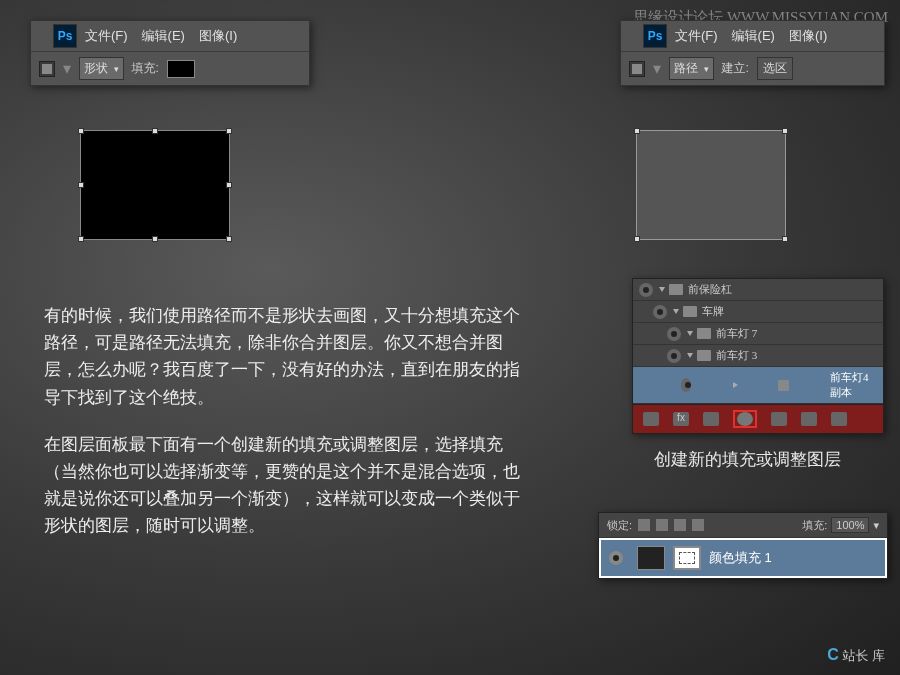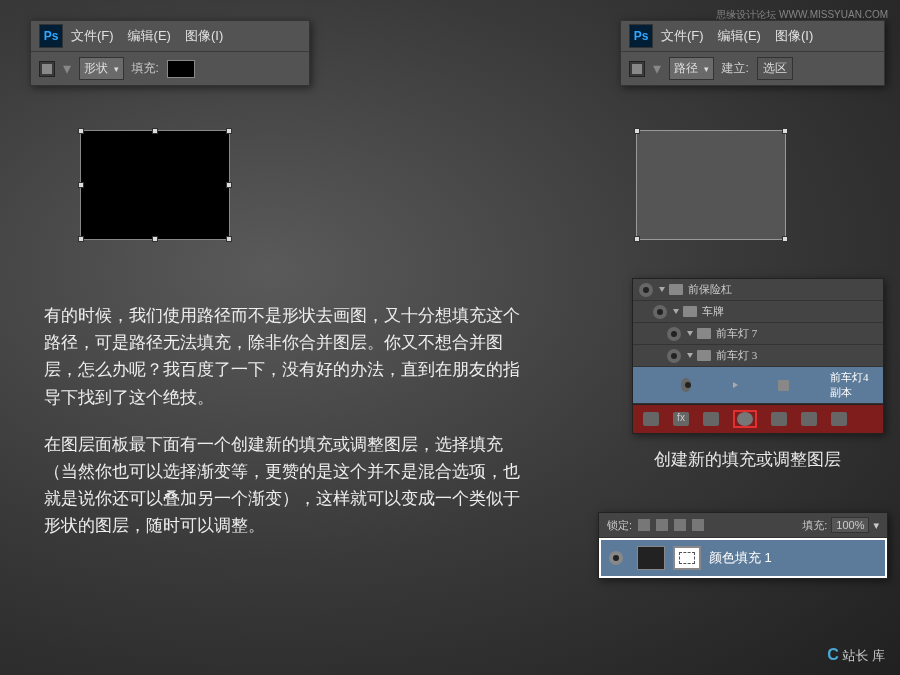--- a/index.html
+++ b/index.html
@@ -11,22 +11,23 @@
   color: #ddd;
   position: relative;
   overflow: hidden;
 }
 
 
 .watermark-top {
   position: absolute;
   top: 8px;
   right: 12px;
-  font-size: 10px;
+  font-size: 15px;
   color: #888;
+  font-family: Liberation Serif, serif;
 }
 .watermark-bottom {
   position: absolute;
   bottom: 10px;
   right: 15px;
   font-size: 13px;
   color: #ccc;
 }
 .watermark-bottom .logo-c {
   color: #4aa8d8;
@@ -40,21 +41,21 @@
   background: #535353;
   border: 1px solid #333;
   box-shadow: 2px 2px 8px rgba(0,0,0,0.5);
 }
 .ps-menu.left { top: 20px; left: 30px; width: 280px; }
 .ps-menu.right { top: 20px; left: 620px; width: 265px; }
 
 .menu-row {
   display: flex;
   align-items: center;
-  padding: 3px 8px;
+  padding: 3px 22px;
   border-bottom: 1px solid #3a3a3a;
 }
 .ps-logo {
   width: 24px;
   height: 24px;
   background: #001e36;
   border: 1px solid #333;
   display: flex;
   align-items: center;
   justify-content: center;

